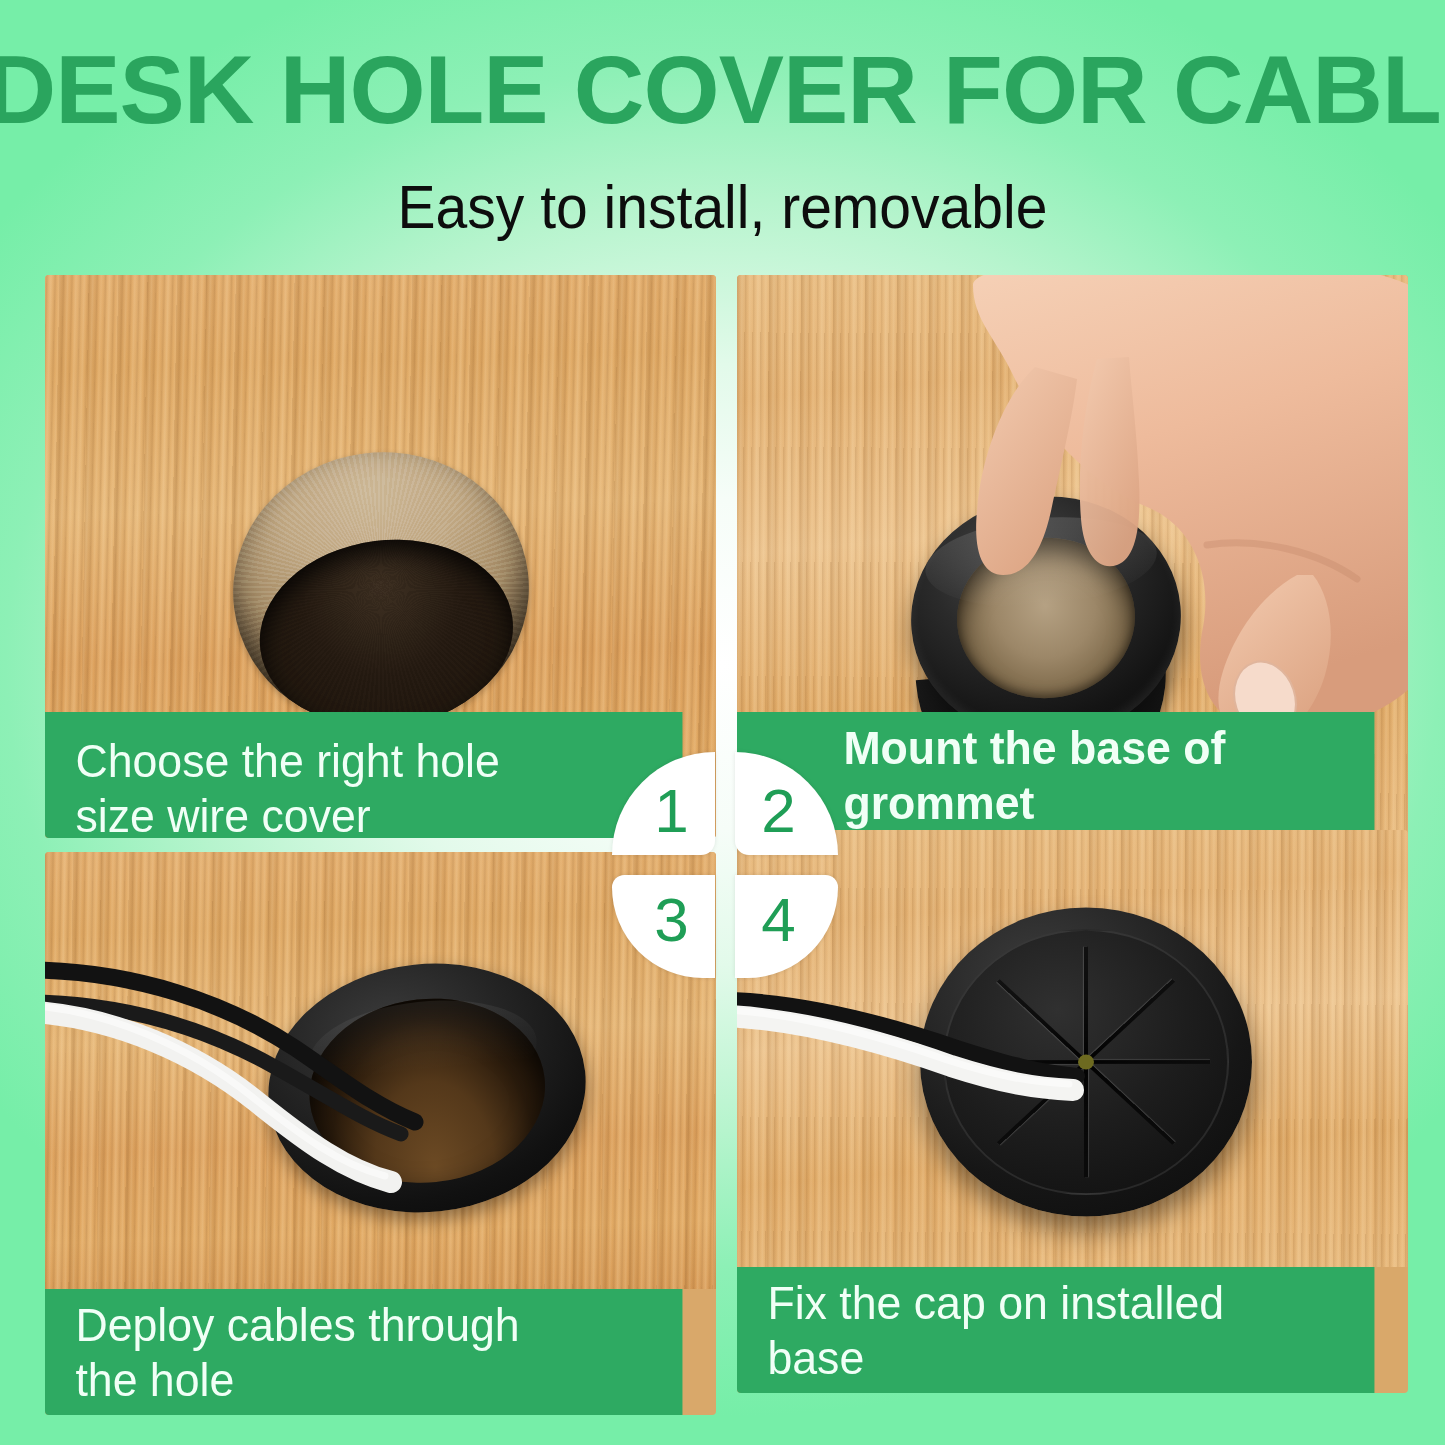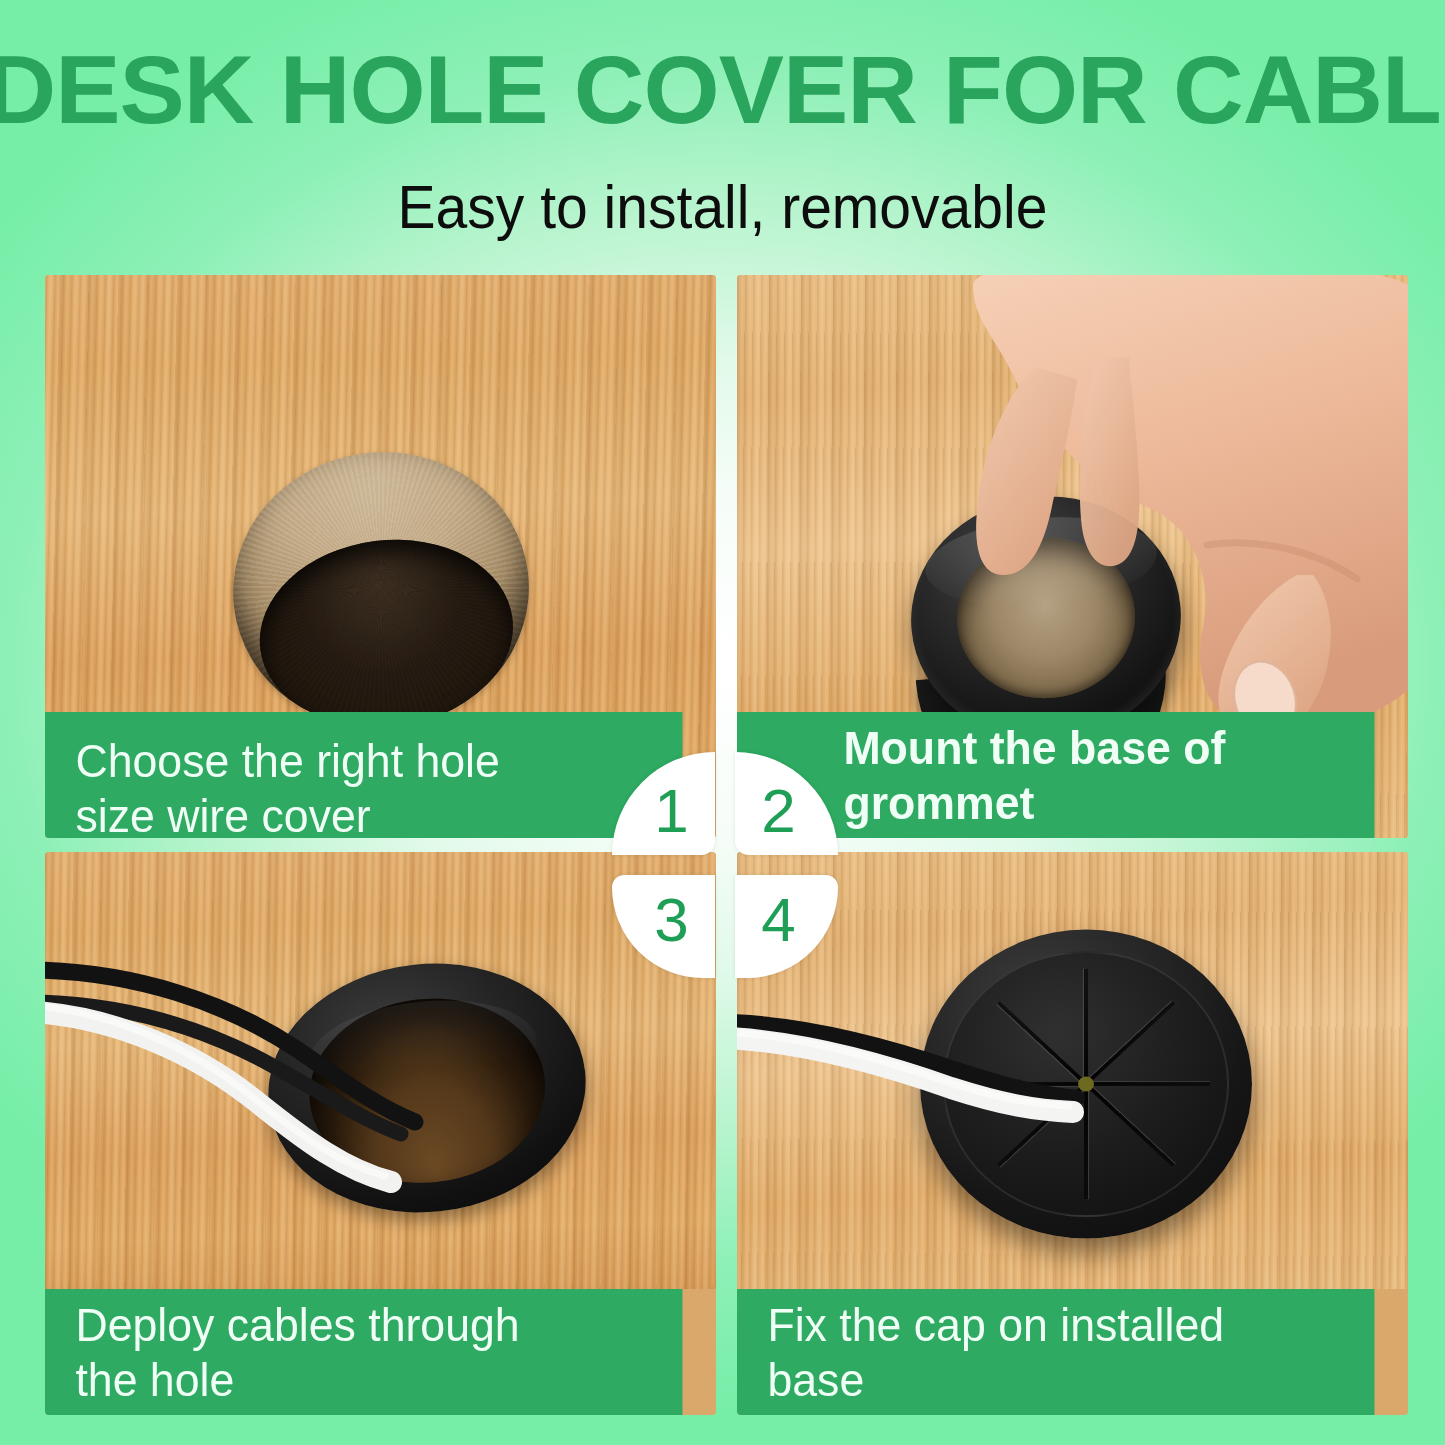--- a/index.html
+++ b/index.html
@@ -62,21 +62,21 @@
   .panel {
     position:absolute;
     width:671px; height:563px;
     border-radius:4px;
     overflow:hidden;
     background:#d9a86a;
   }
   .p1 { left:0;    top:0; }
   .p2 { left:692px;top:0;font-weight:bold; }
   .p3 { left:0;    top:577px; }
-  .p4 { left:692px;top:577px; }
+  .p4 { left:692px;top:555px; }
 
   .photo {
     position:absolute;
     left:0; top:0;
     width:671px;
     overflow:hidden;
   }
   .photo-tall { height:563px; }
   .photo-short { height:437px; }
 

